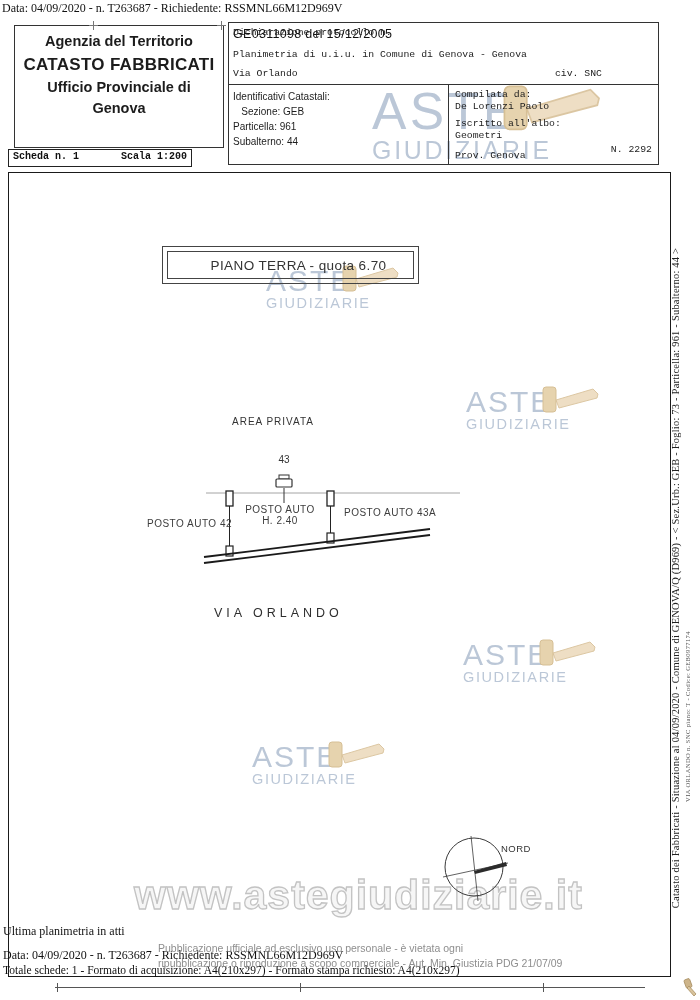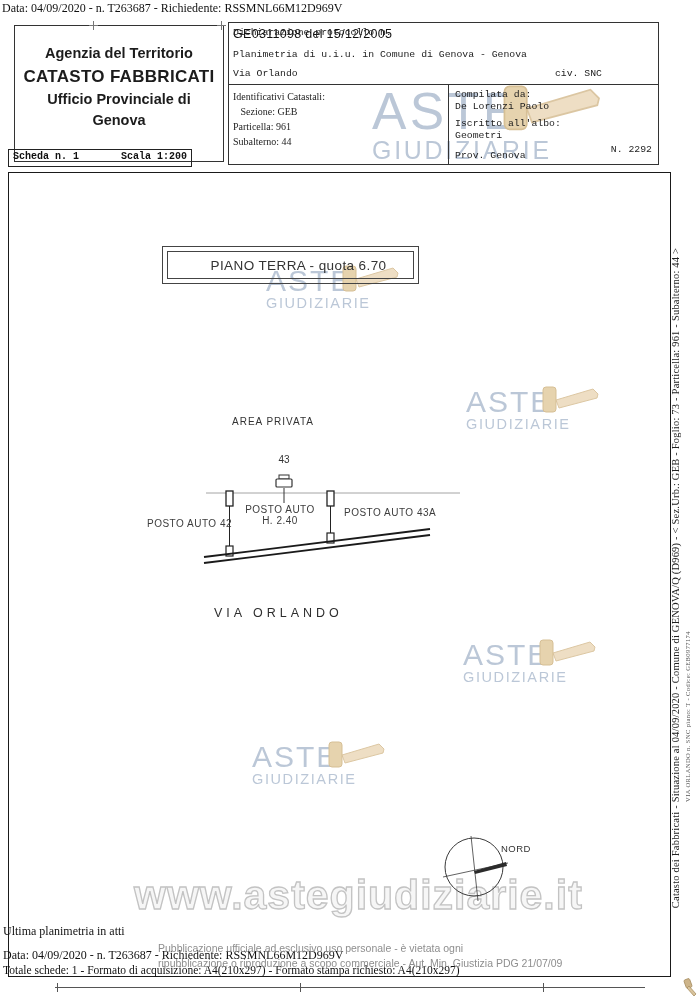--- a/index.html
+++ b/index.html
@@ -15,22 +15,22 @@
   .wm1{left:372px;top:88px;transform:scale(1.72);transform-origin:0 0;}
   .wm2{left:266px;top:267px;}
   .wm3{left:466px;top:388px;}
   .wm4{left:463px;top:641px;}
   .wm5{left:252px;top:743px;}
   .wm-url{left:134px;top:872px;z-index:0;font-weight:bold;font-size:41px;letter-spacing:1px;
           color:rgba(205,205,205,0.18);-webkit-text-stroke:1.3px #c3c3c3;white-space:nowrap;}
 
   
   .top-line{left:2px;top:1px;font-family:"Liberation Serif",serif;font-size:12px;color:#111;z-index:2;}
-  .agency-box{left:14px;top:25px;width:210px;height:137px;border:1.3px solid #333;text-align:center;
-              padding-top:16px;z-index:2;}
+  .agency-box{left:14px;top:25px;width:210px;height:123px;border:1.3px solid #333;text-align:center;
+              padding-top:4px;z-index:2;}
   .agency-box div{position:static;font-weight:bold;color:#1c1c1c;}
   .agency-l1{font-size:14.5px;line-height:22px;}
   .agency-l2{font-size:17px;line-height:25px;letter-spacing:.3px;}
   .agency-l3,.agency-l4{font-size:14.5px;line-height:21px;}
   .cross{width:9px;height:9px;z-index:3;}
   .cross::before,.cross::after{content:"";position:absolute;background:#777;}
   .cross::before{left:4px;top:0;width:1px;height:9px;}
   .cross::after{left:0;top:4px;width:9px;height:1px;}
   .cross-a{left:89px;top:21px;} .cross-b{left:217px;top:21px;}
 
@@ -41,21 +41,21 @@
   .decl-box{left:228px;top:22px;width:431px;height:143px;border:1.2px solid #333;z-index:2;}
   .decl-row1{position:static;display:block;height:62px;border-bottom:1.2px solid #333;
              padding:4px 4px 0 4px;font-family:"Liberation Mono",monospace;font-size:9.8px;color:#222;}
   .decl-row1 div{position:static;}
   .decl-l1 .proto-val{position:static;font-family:Liberation Sans, sans-serif;font-size:12.5px;letter-spacing:.3px;color:#111;}
   .decl-l2{margin-top:8px;}
   .decl-l3{margin-top:8px;display:flex;justify-content:space-between;padding-right:52px;}
   .decl-l3 span{position:static;}
   .decl-row2{position:static;display:flex;height:79px;}
   .cad-col{position:static;width:220px;border-right:1.2px solid #333;padding:4px 0 0 4px;
-           font-family:Liberation Serif, serif;font-size:10px;line-height:15px;color:#1d1d1d;}
+           font-family:Liberation Sans, sans-serif;font-size:10px;line-height:15px;color:#1d1d1d;}
   .cad-col div{position:static;white-space:pre;}
   .comp-col{position:relative;flex:1;padding:4px 0 0 6px;
             font-family:"Liberation Mono",monospace;font-size:9.8px;line-height:11.5px;color:#1d1d1d;}
   .comp-col div{position:static;}
   .comp-gap{margin-top:6px;}
   .comp-prov{margin-top:9px;}
   .comp-number{position:absolute !important;right:6px;bottom:9px;}
 
   
   .main-frame{left:8px;top:172px;width:663px;height:805px;border:1.6px solid #1a1a1a;z-index:1;}

